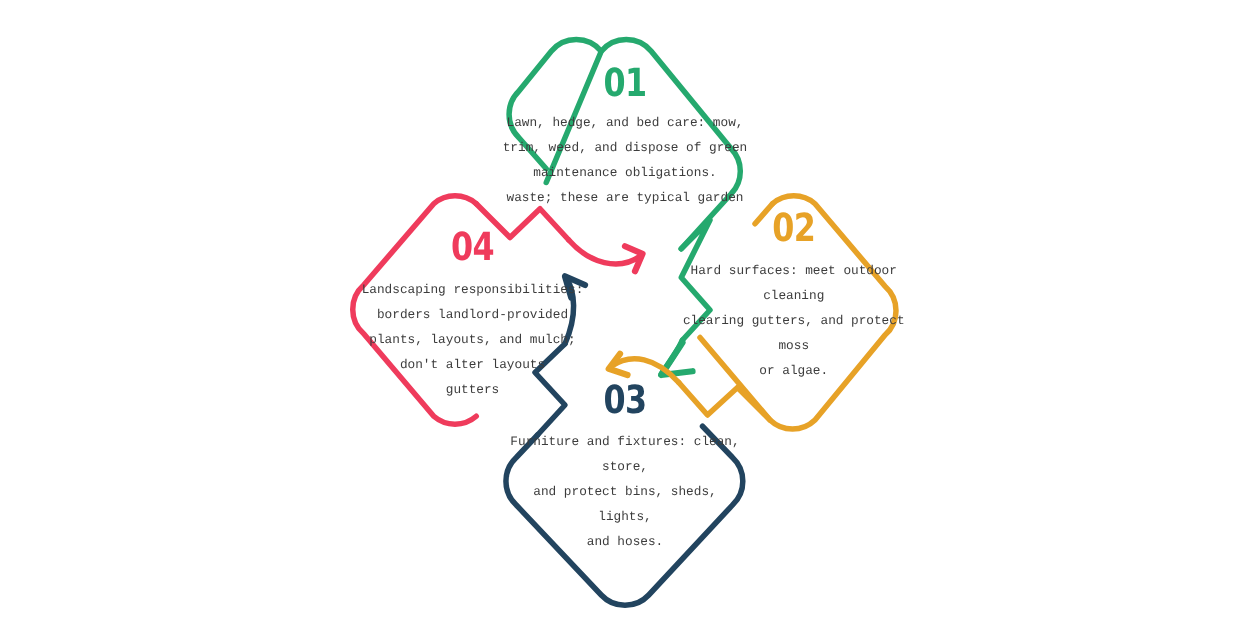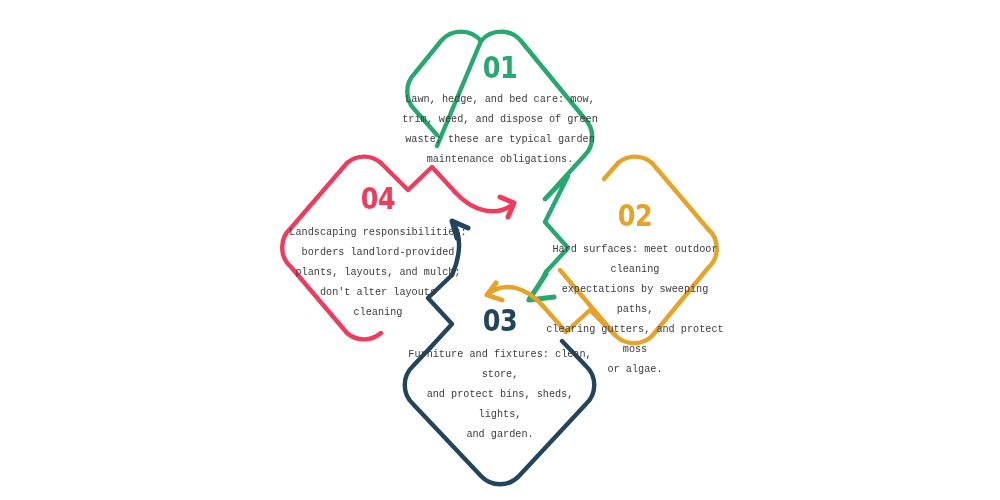--- a/index.html
+++ b/index.html
@@ -42,21 +42,21 @@
   }
   .step-body {
     font-family: Liberation Mono, monospace;
     font-size: 10.2px;
     line-height: 20px;
     color: #3c3c3c;
     margin: 0;
   }
   
   #block-1 { left: 395px; top: 52px;  width: 210px; }
-  #block-2 { left: 545px; top: 200px; width: 180px; }
+  #block-2 { left: 545px; top: 168px; width: 180px; }
   #block-3 { left: 405px; top: 305px; width: 190px; }
   #block-4 { left: 283px; top: 183px; width: 190px; }
 
   #block-2 .step-number { margin-bottom: 9px; }
   #block-3 .step-number { margin-bottom: 9px; }
   #block-4 .step-number { margin-bottom: 9px; }
 </style>
 </head>
 <body>
 
@@ -115,48 +115,47 @@
       <path d="M 500,197 L 514,203 L 508,217" fill="none" stroke="#ef3b5c" stroke-width="5" stroke-linecap="round" stroke-linejoin="round"></path>
     </g>
 
   </svg>
 
   <div class="step-text-block" id="block-1">
     <div class="step-number" style="color:#25a96e">01</div>
     <div class="step-body">
       <div>Lawn, hedge, and bed care: mow,</div>
       <div>trim, weed, and dispose of green</div>
+      <div>maintenance obligations.</div>
       <div>waste; these are typical garden</div>
-      <div>maintenance obligations.</div>
     </div>
   </div>
 
   <div class="step-text-block" id="block-2">
     <div class="step-number" style="color:#e7a227">02</div>
     <div class="step-body">
       <div>Hard surfaces: meet outdoor cleaning</div>
-      <div>expectations by sweeping paths,</div>
       <div>clearing gutters, and protect moss</div>
       <div>or algae.</div>
     </div>
   </div>
 
   <div class="step-text-block" id="block-3">
     <div class="step-number" style="color:#22445f">03</div>
     <div class="step-body">
       <div>Furniture and fixtures: clean, store,</div>
       <div>and protect bins, sheds, lights,</div>
-      <div>and garden.</div>
+      <div>and hoses.</div>
     </div>
   </div>
 
   <div class="step-text-block" id="block-4">
     <div class="step-number" style="color:#ef3b5c">04</div>
     <div class="step-body">
       <div>Landscaping responsibilities:</div>
       <div>borders landlord-provided</div>
       <div>plants, layouts, and mulch;</div>
       <div>don't alter layouts</div>
-      <div>cleaning</div>
+      <div>gutters</div>
     </div>
   </div>
 
 </div>
 
 </body></html>

